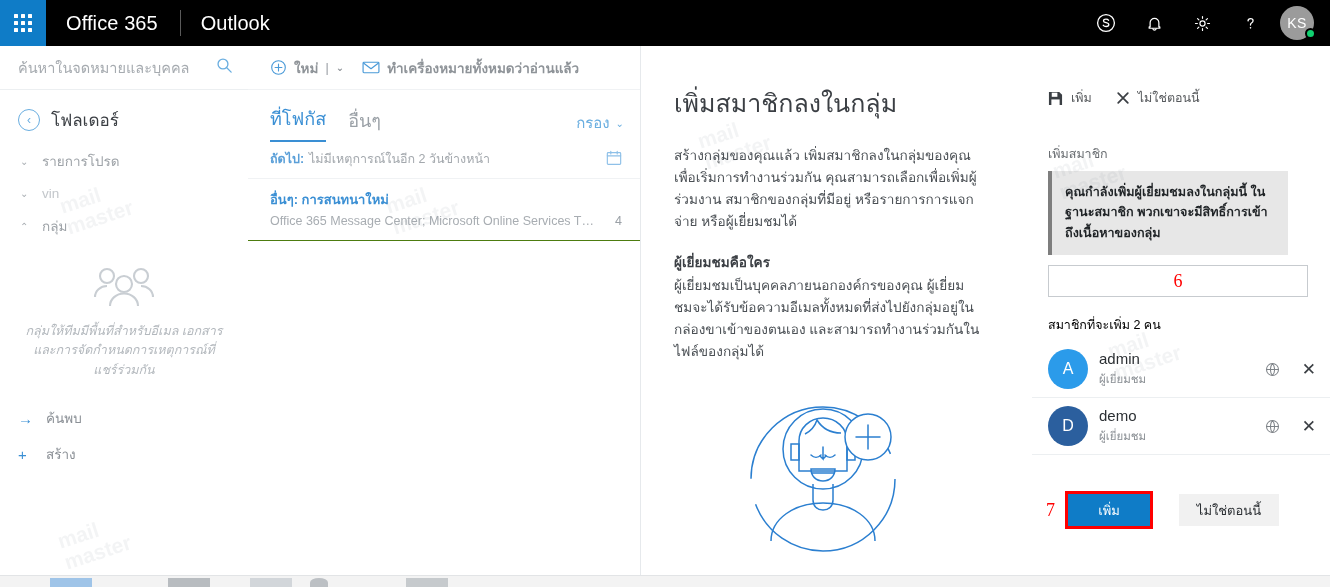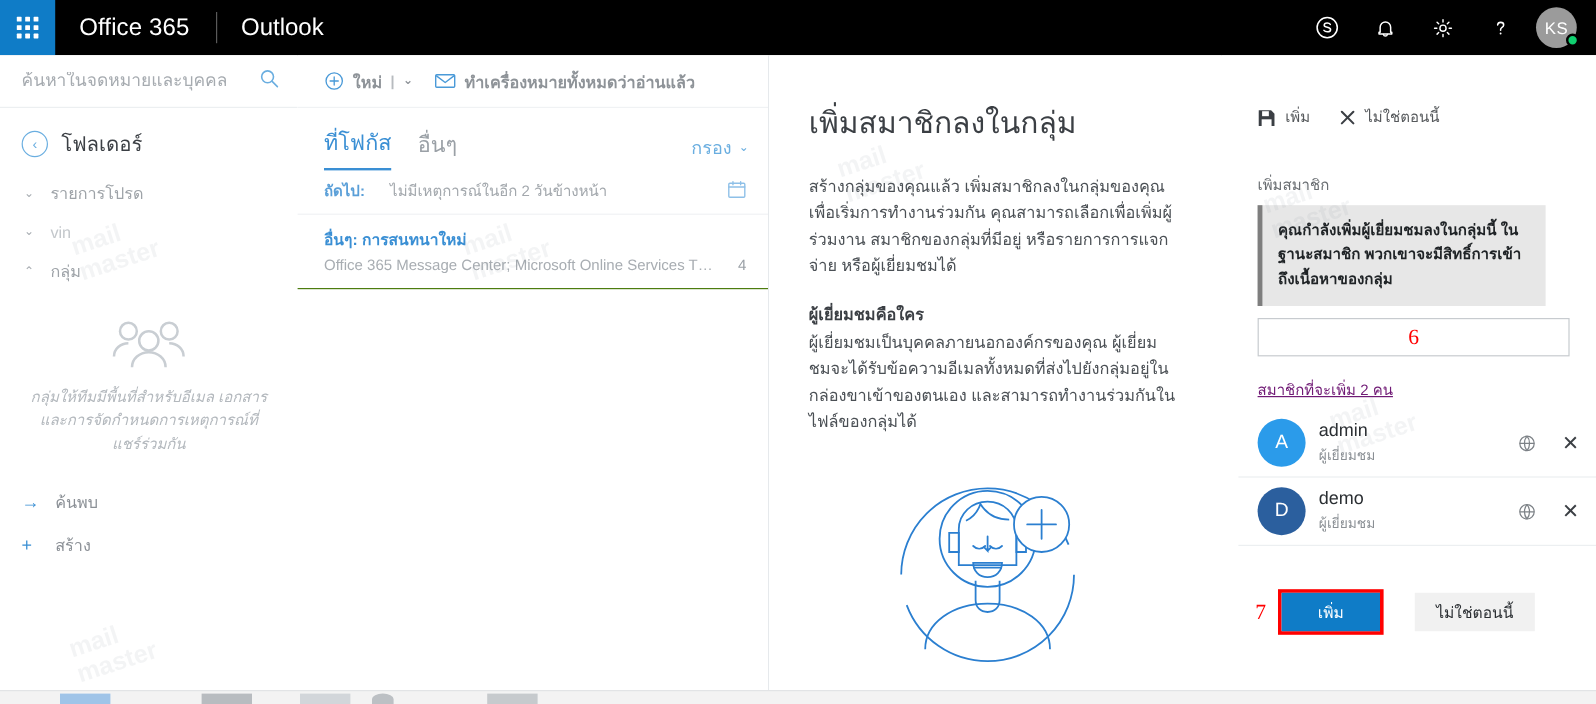--- a/index.html
+++ b/index.html
@@ -118,21 +118,21 @@
   .tab.active { color:#3a8fd4; border-bottom:2px solid #3a8fd4; }
   .filter {
     margin-left:auto; display:flex; align-items:center; gap:6px;
     color:#6aaee0; font-size:15px; padding-bottom:7px; cursor:pointer;
   }
 
   .nextline {
     display:flex; align-items:center; padding:7px 18px 9px 22px;
     border-bottom:1px solid #f0f2f4; font-size:12.5px;
   }
-  .nextline .k { color:#5a9fd8; font-weight:bold; margin-right:21px; }
+  .nextline .k { color:#5a9fd8; font-weight:bold; margin-right:5px; }
   .nextline .v { color:#a3a8ad; }
   .nextline .cal { margin-left:auto; color:#8ec0e8; }
 
   .msgitem {
     padding:10px 18px 12px 22px; border-bottom:1px solid #4d7c0f; cursor:pointer;
     display:flex; align-items:flex-end;
   }
   .msgitem .body { flex:1; min-width:0; }
   .msg-subj { font-size:13px; color:#3a8fd4; font-weight:bold; margin-bottom:4px; }
   .msg-from {
@@ -172,21 +172,21 @@
   }
   .tooltip-box p { font-size:12.6px; line-height:1.62; color:#1f2326; font-weight:bold; }
 
   .input-box {
     margin:10px 0 0 16px; width:260px; height:32px;
     border:1px solid #c7cbcf; background:#fff;
     display:flex; align-items:center; justify-content:center;
   }
   .annot-num { color:#ff0000; font-size:18px; font-family:"Liberation Serif", serif; }
 
-  .members-label { font-size:12.5px; color:#701a75; padding:18px 0 6px 16px;text-decoration:underline; }
+  .members-label { font-size:12.5px; color:#000000; padding:18px 0 6px 16px; }
   .member-row {
     display:flex; align-items:center; padding:8px 14px 8px 16px;
     border-bottom:1px solid #eceff1;
   }
   .m-avatar {
     width:40px; height:40px; border-radius:50%; color:#fff; font-size:16px;
     display:flex; align-items:center; justify-content:center; flex:0 0 auto;
   }
   .m-text { margin-left:11px; flex:1; min-width:0; }
   .m-name { font-size:15px; color:#2b2f33; line-height:1.2; }

